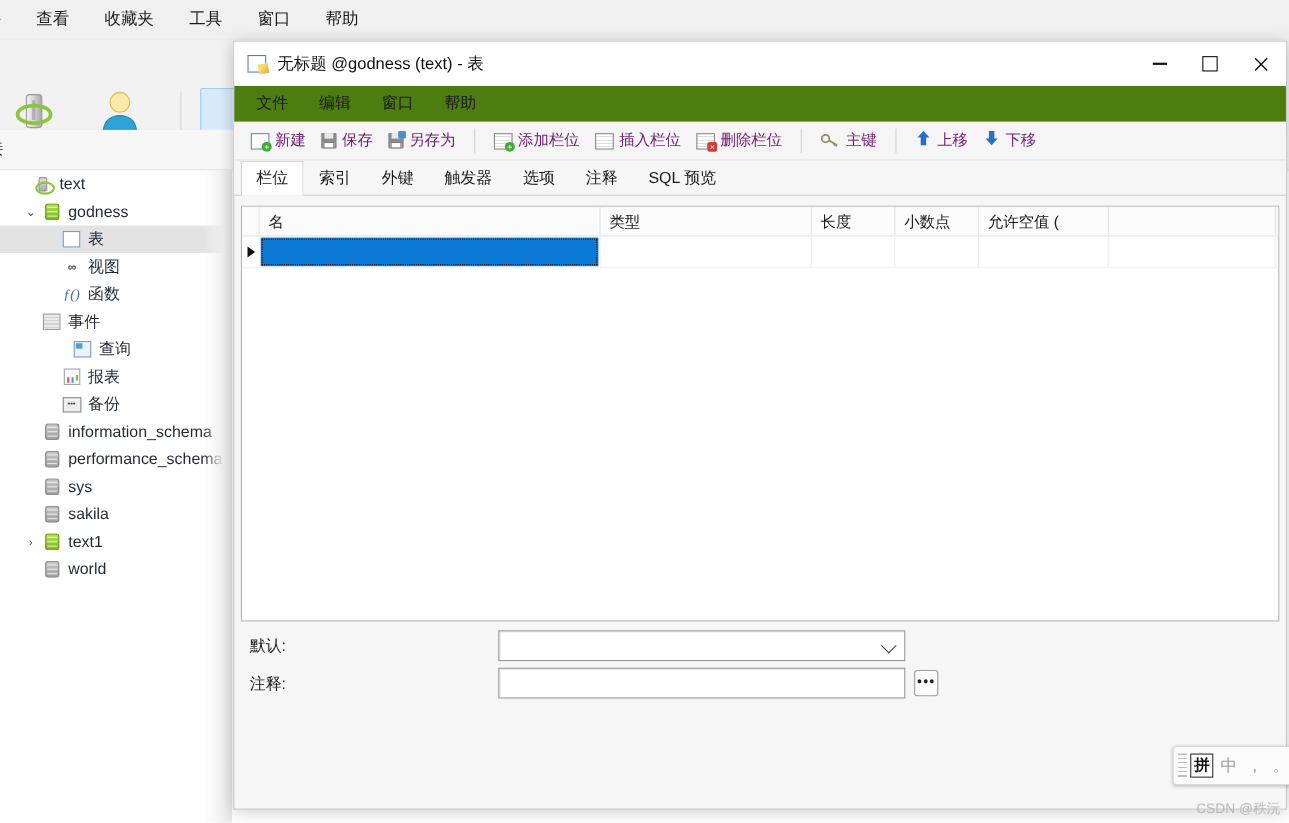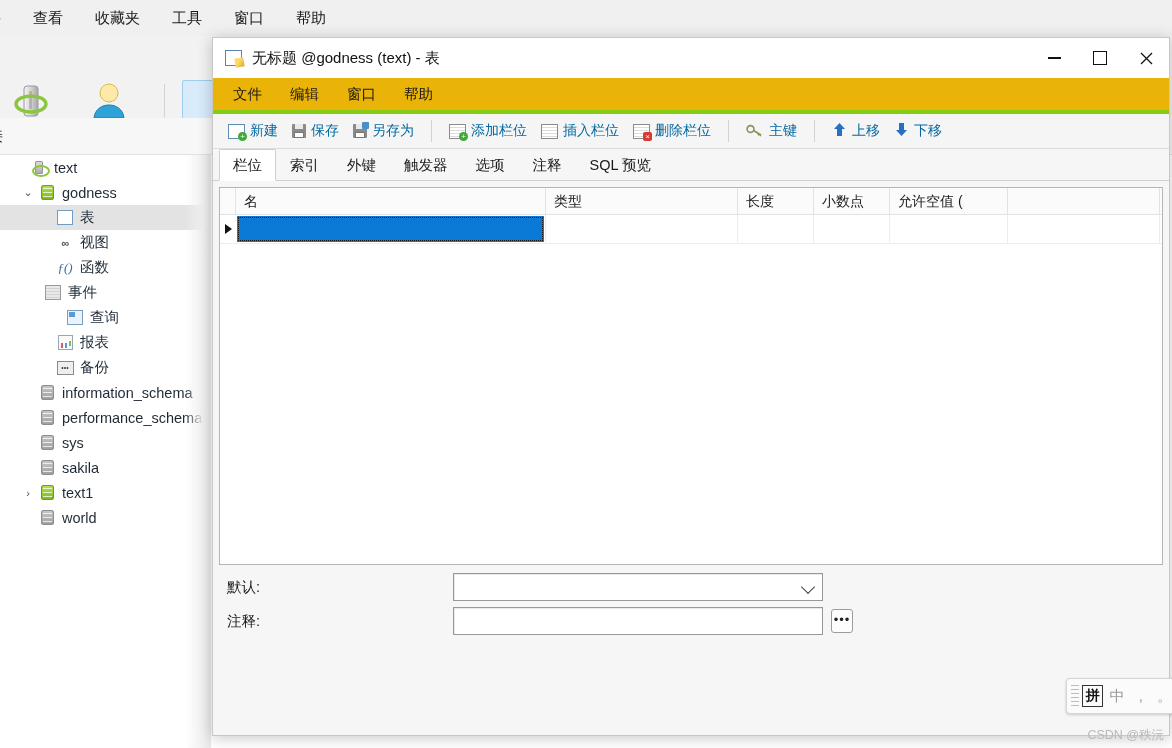--- a/index.html
+++ b/index.html
@@ -137,32 +137,32 @@
 
   .win-ctrls { position: absolute; right: 0; top: 0; display: flex; }
   .win-ctrls .wb {
     width: 46px; height: 40px; display: flex; align-items: center; justify-content: center;
     font-size: 15px; color: #111; cursor: default;
   }
   .wb .min { width: 13px; height: 1.5px; background: #111; }
   .wb .max { width: 12px; height: 12px; border: 1.5px solid #111; }
 
   .win-menu {
-    height: 32px; background: #eab308; display: flex; align-items: center;
-    border-bottom: 4px solid #84cc16;
+    height: 32px; background: #4d7c0f; display: flex; align-items: center;
+    border-bottom: 1px solid #84cc16;
   }
   .win-menu .mi { font-size: 14.5px; color: #1a1a1a; padding: 0 14px; line-height: 32px; cursor: default; }
   .win-menu .mi:first-child { margin-left: 6px; }
 
   .win-toolbar {
     height: 34px; background: #f5f5f5; border-bottom: 1px solid #dddddd;
     display: flex; align-items: center; padding-left: 8px;
   }
   .wt-btn { display: flex; align-items: center; padding: 0 7px; height: 28px; cursor: default; }
-  .wt-btn .lab { font-size: 14px; color: #0369a1; margin-left: 5px; white-space: nowrap; }
+  .wt-btn .lab { font-size: 14px; color: #701a75; margin-left: 5px; white-space: nowrap; }
   .wt-sep { width: 1px; height: 22px; background: #d2d2d2; margin: 0 10px; }
 
   
   .ti { display:inline-block; position: relative; }
   .ti-grid { width: 15px; height: 13px; border: 1px solid #5f8cb5; background: #fff; }
   .ti-grid .h { height: 3px; background: #4a90c8; }
   .ti-grid .b { height: 8px; background: repeating-linear-gradient(to bottom,#fff 0 2px,#d6e6f5 2px 3px); }
   .ti-badge-plus { position:absolute; right:-3px; bottom:-3px; width:9px; height:9px; border-radius:50%;
       background:#3faa36; color:#fff; font-size:8px; line-height:9px; text-align:center; }
   .ti-badge-x { position:absolute; right:-3px; bottom:-3px; width:9px; height:9px; border-radius:2px;
@@ -308,21 +308,21 @@
         <div class="tr" style="padding-left: 38px;">
           <span class="tw"></span>
           <span class="ico"><span class="ic ic-view" style="font-size: 11px; color: rgb(74, 74, 74); font-weight: bold;">∞</span></span>
           <span class="txt">视图</span>
         </div>
         <div class="tr" style="padding-left: 38px;">
           <span class="tw"></span>
           <span class="ico"><span class="ic ic-func">ƒ()</span></span>
           <span class="txt">函数</span>
         </div>
-        <div class="tr" style="padding-left: 26px;">
+        <div class="tr" style="padding-left: 20px;">
           <span class="tw"></span>
           <span class="ico"><span class="ic ic-gray-sq"></span></span>
           <span class="txt">事件</span>
         </div>
         <div class="tr" style="padding-left: 48px;">
           <span class="tw"></span>
           <span class="ico"><span class="ic ic-query"></span></span>
           <span class="txt">查询</span>
         </div>
         <div class="tr" style="padding-left: 38px;">

